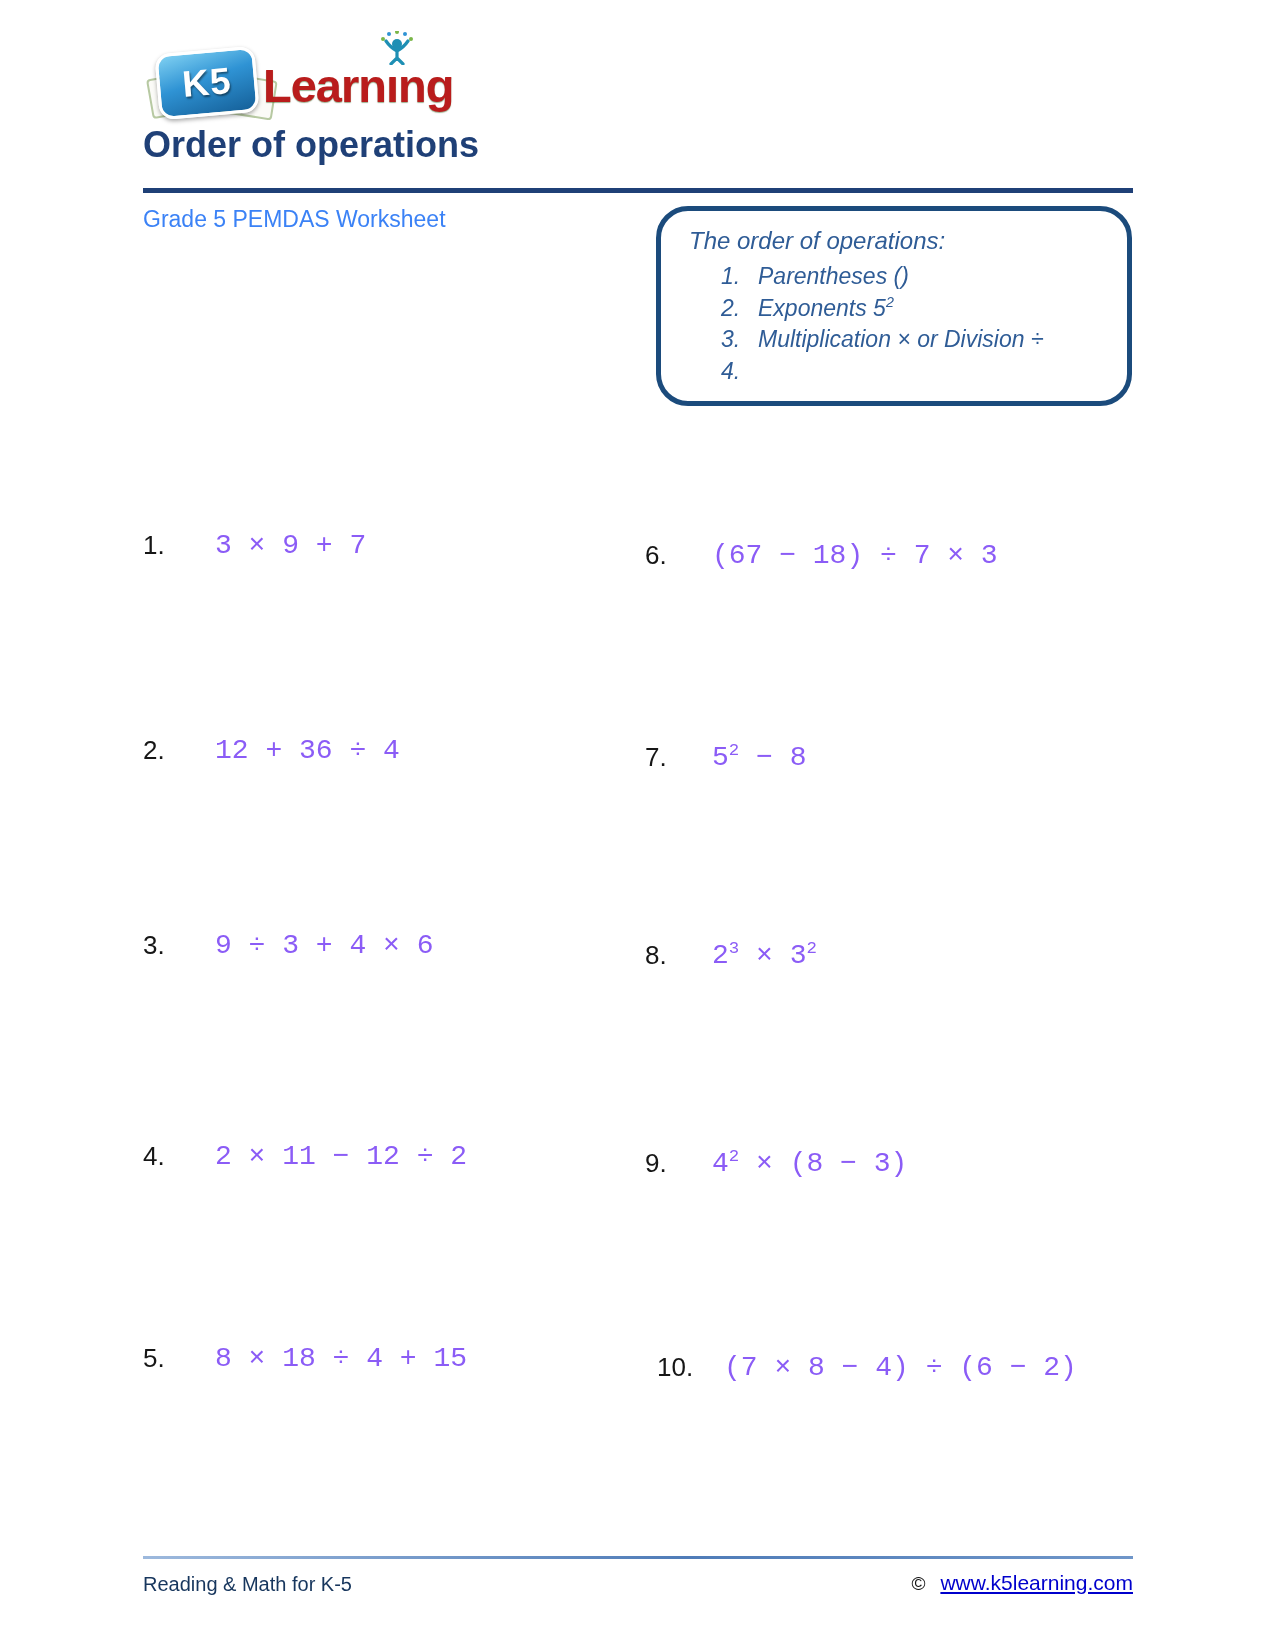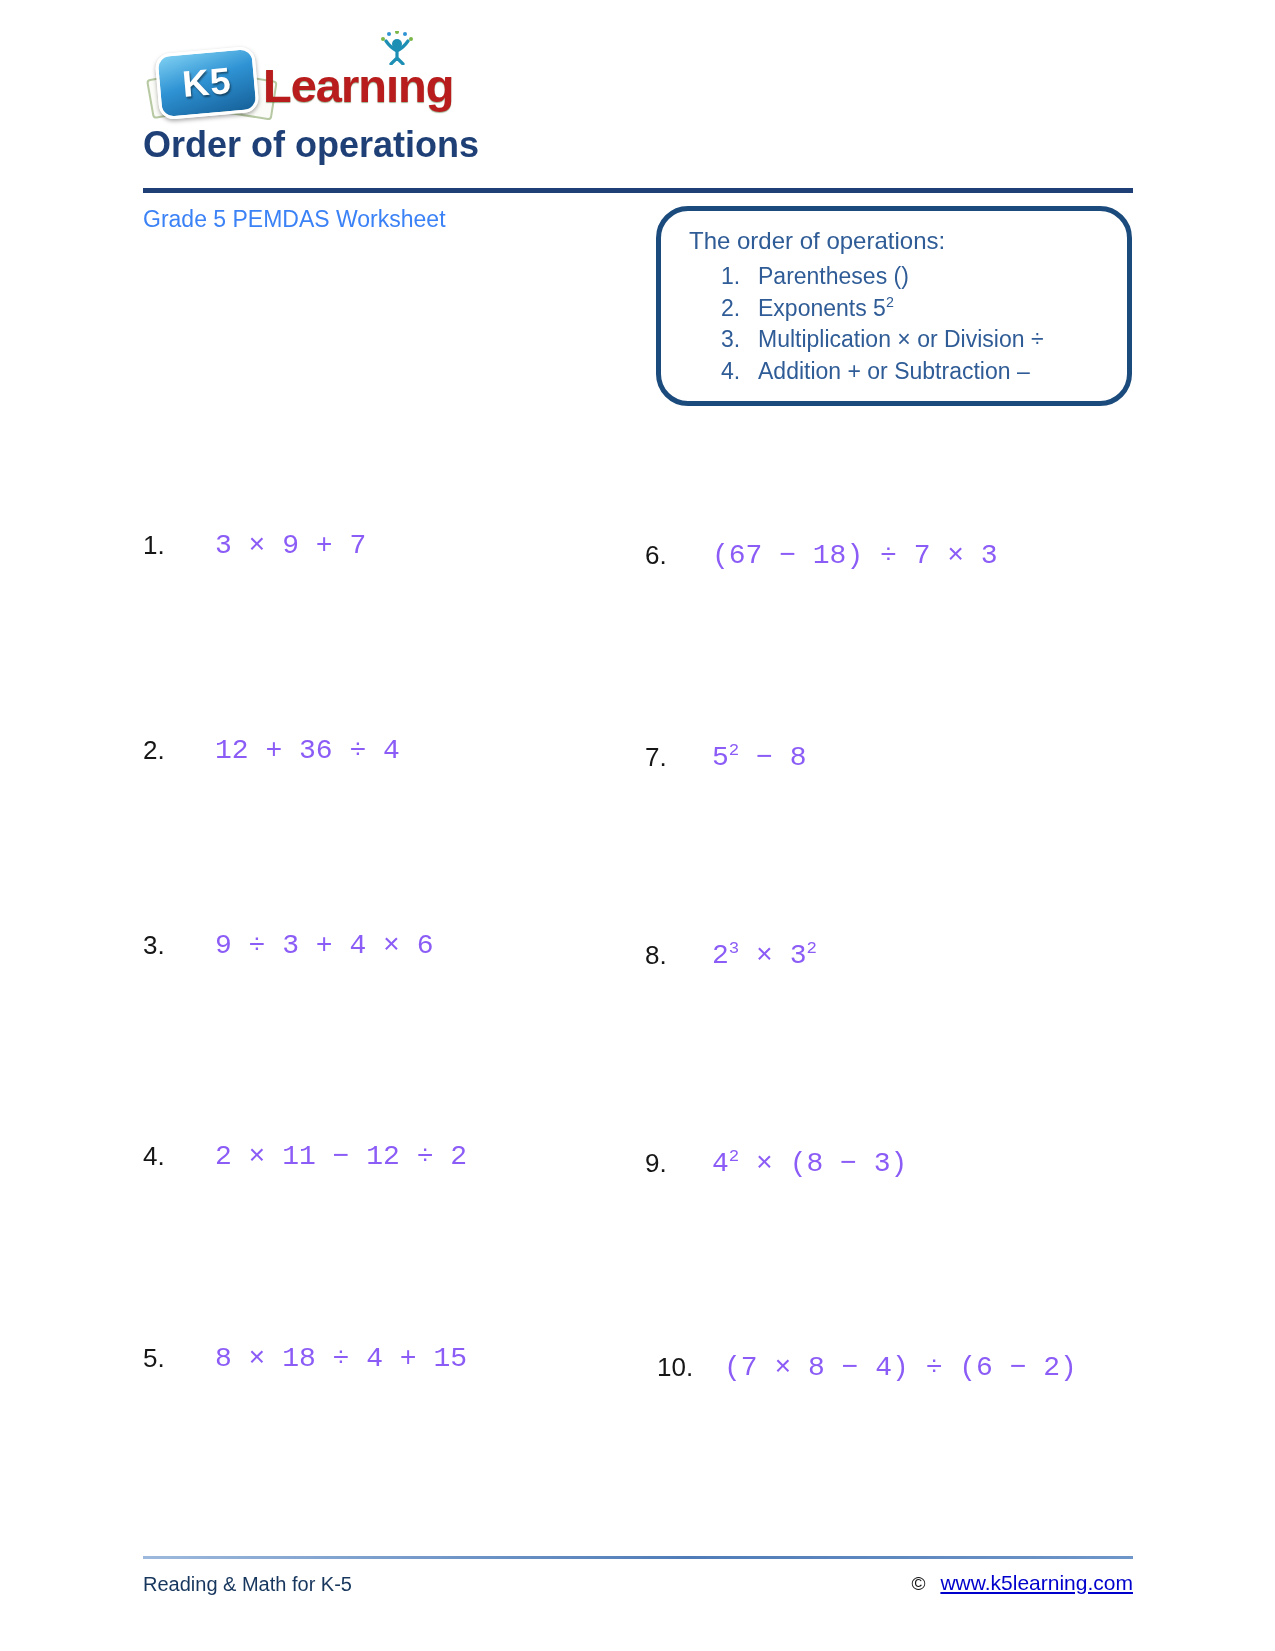--- a/index.html
+++ b/index.html
@@ -43,21 +43,21 @@
   }
   .title-rule{position:absolute;left:143px;top:188px;width:990px;height:5px;background:#1F4077;}
   .page-subtitle{position:absolute;left:143px;top:206px;font-size:23px;color:#3b82f6;}
   .instruction{position:absolute;left:150px;top:331px;font-size:27px;color:#161616;}
   
   .pemdas-box{
     position:absolute;left:656px;top:206px;width:476px;height:200px;
     box-sizing:border-box;
     border:5px solid #1B4B7C;border-radius:32px;
     padding:16px 14px 10px 28px;
-    color:#2F5C96;
+    color:#2F5C96;font-style:italic;
   }
   .pemdas-title{font-size:24px;margin-bottom:6px;}
   .ib-row{display:flex;font-size:23px;line-height:1.38;padding-left:32px;}
   .ib-num{width:37px;flex:0 0 37px;}
   .ib-text sup, .expr sup{font-size:62%;vertical-align:super;line-height:0;}
   
   .prob{position:absolute;display:flex;}
   .prob .num{font-size:26px;color:#161616;flex:0 0 72px;}
   .prob.right-col .num{flex:0 0 67px;}
   .prob .expr{
@@ -109,21 +109,20 @@
     <div class="ib-row">
       <span class="ib-num">2.</span>
       <span class="ib-text"><span>Exponents 5</span><sup>2</sup></span>
     </div>
     <div class="ib-row">
       <span class="ib-num">3.</span>
       <span class="ib-text">Multiplication × or Division ÷</span>
     </div>
     <div class="ib-row">
       <span class="ib-num">4.</span>
-      <span class="ib-text">Addition + or Subtraction –</span>
     </div>
   </div>
 
   <div class="prob" style="left:143px;top:530px;">
     <span class="num">1.</span>
     <span class="expr"><span>3 × 9 + 7</span></span>
   </div>
   <div class="prob" style="left:143px;top:735px;">
     <span class="num">2.</span>
     <span class="expr"><span>12 + 36 ÷ 4</span></span>

